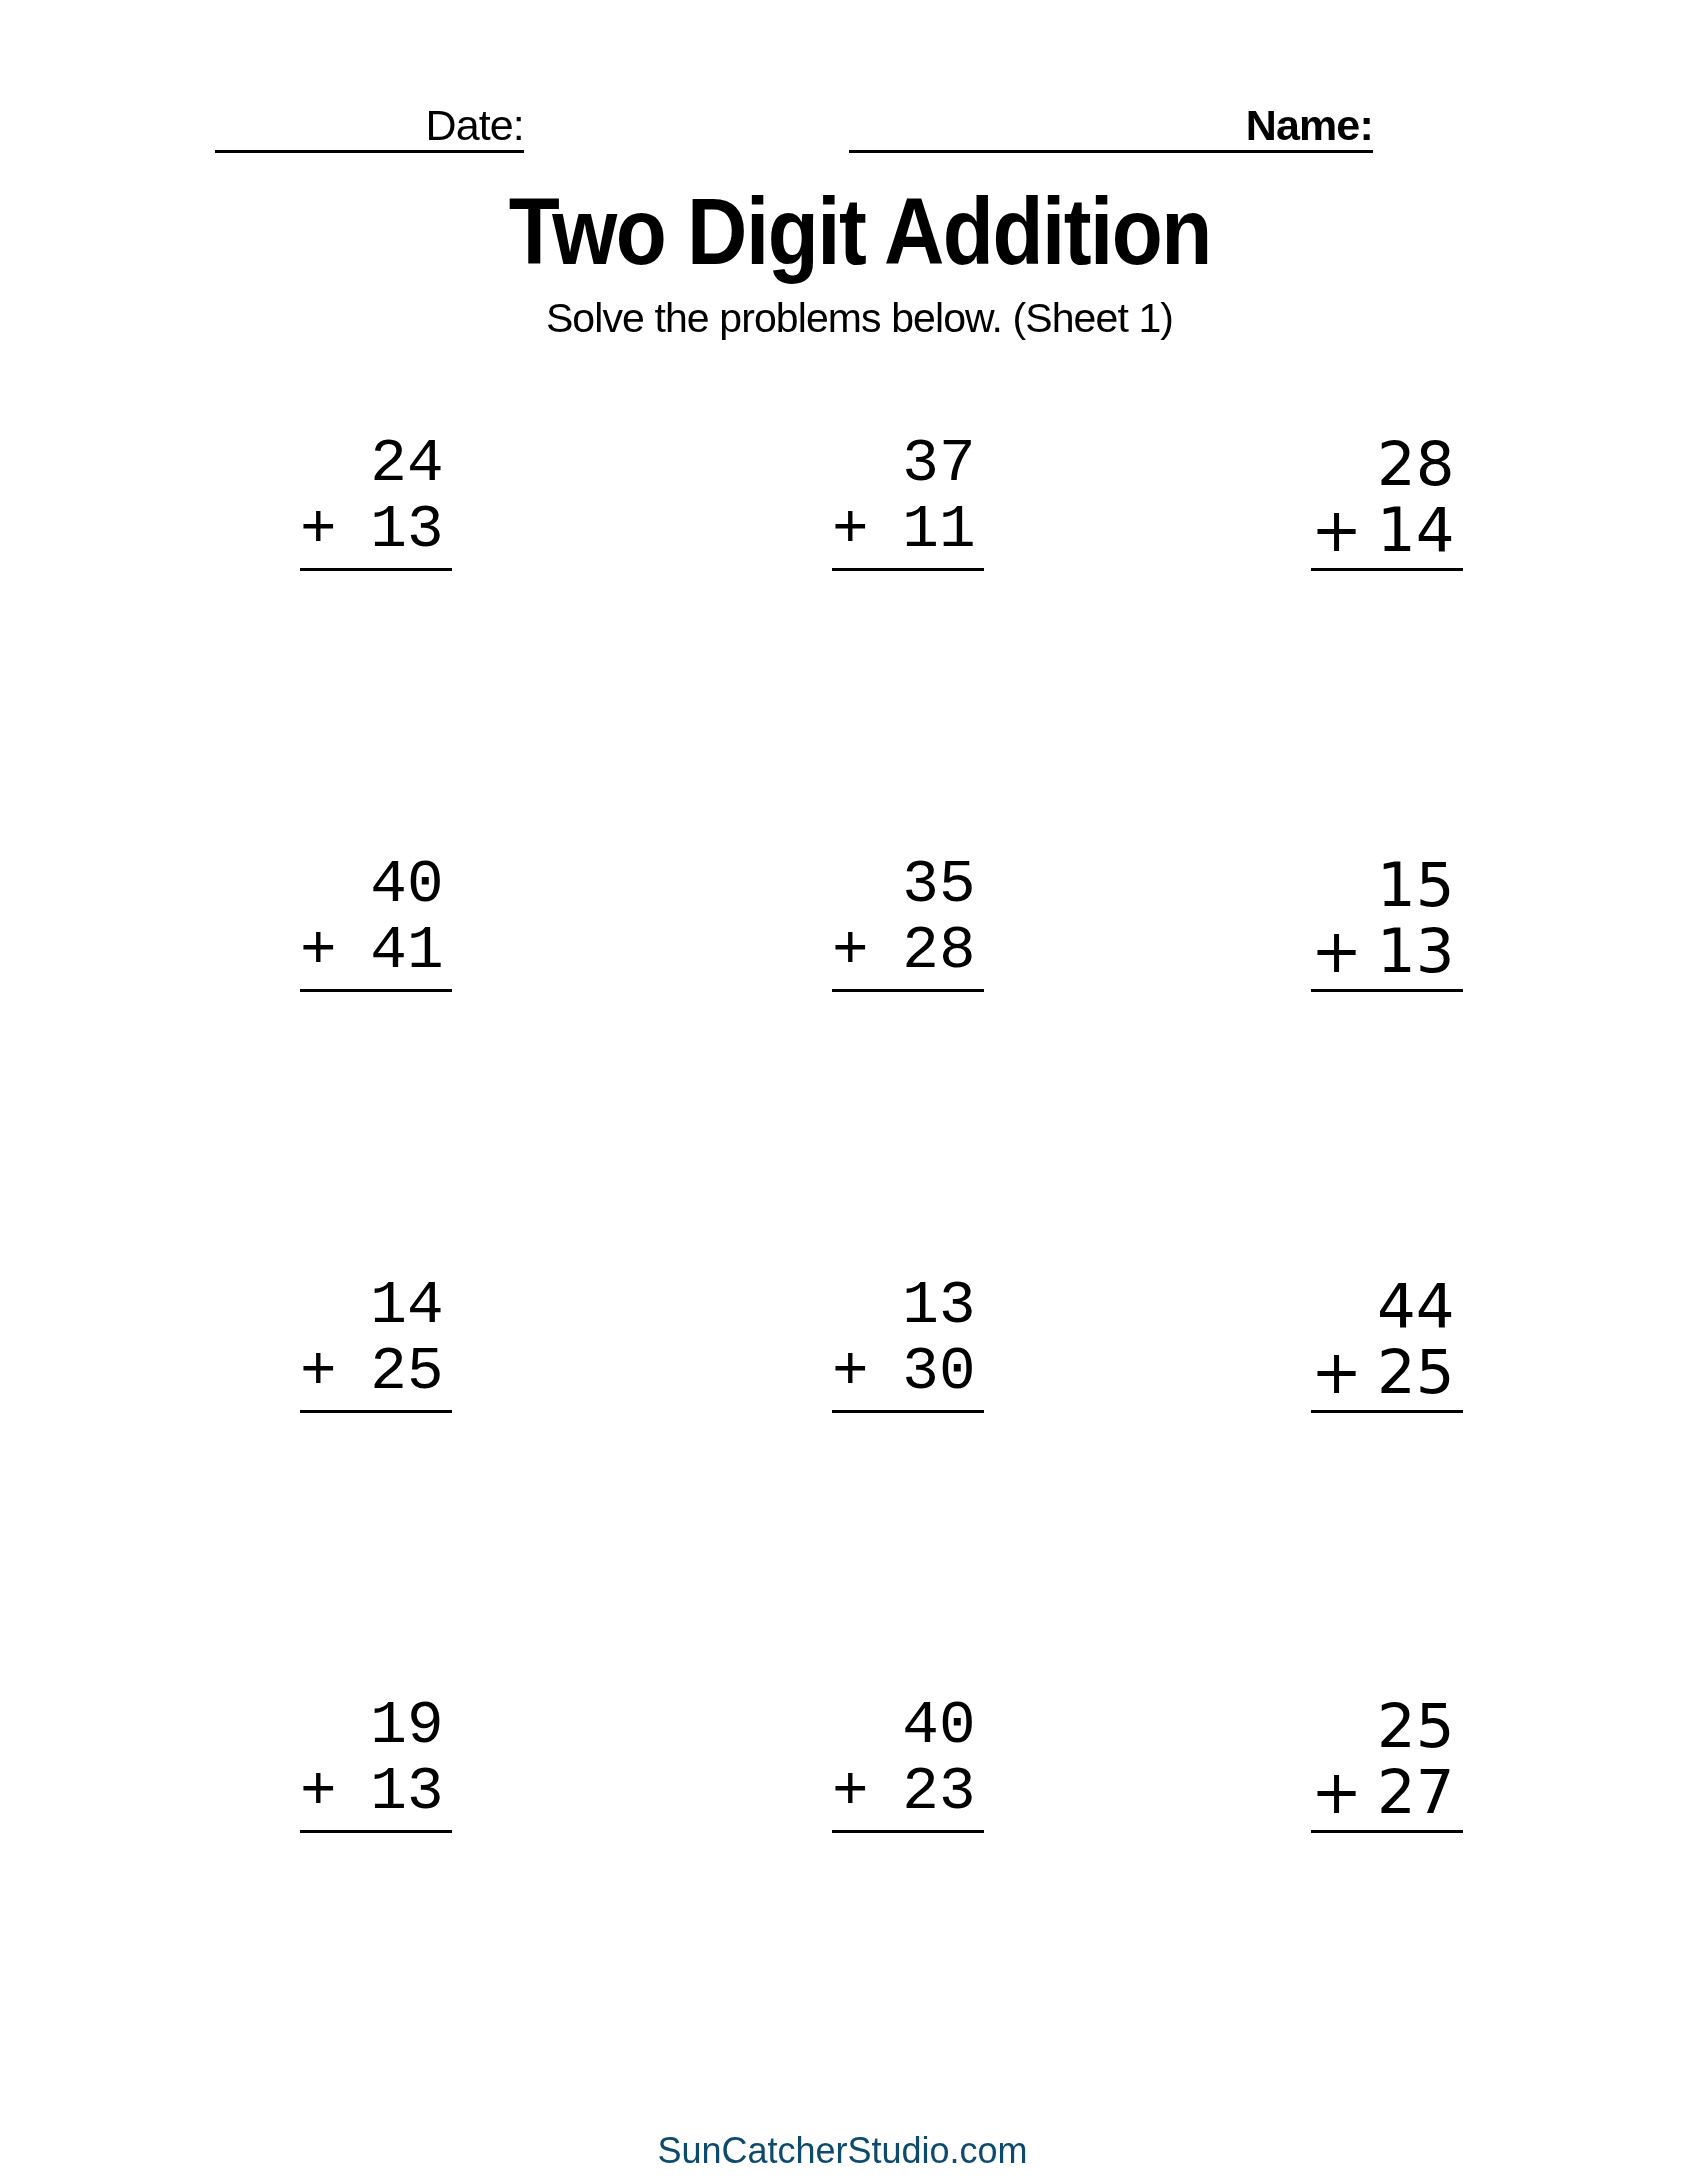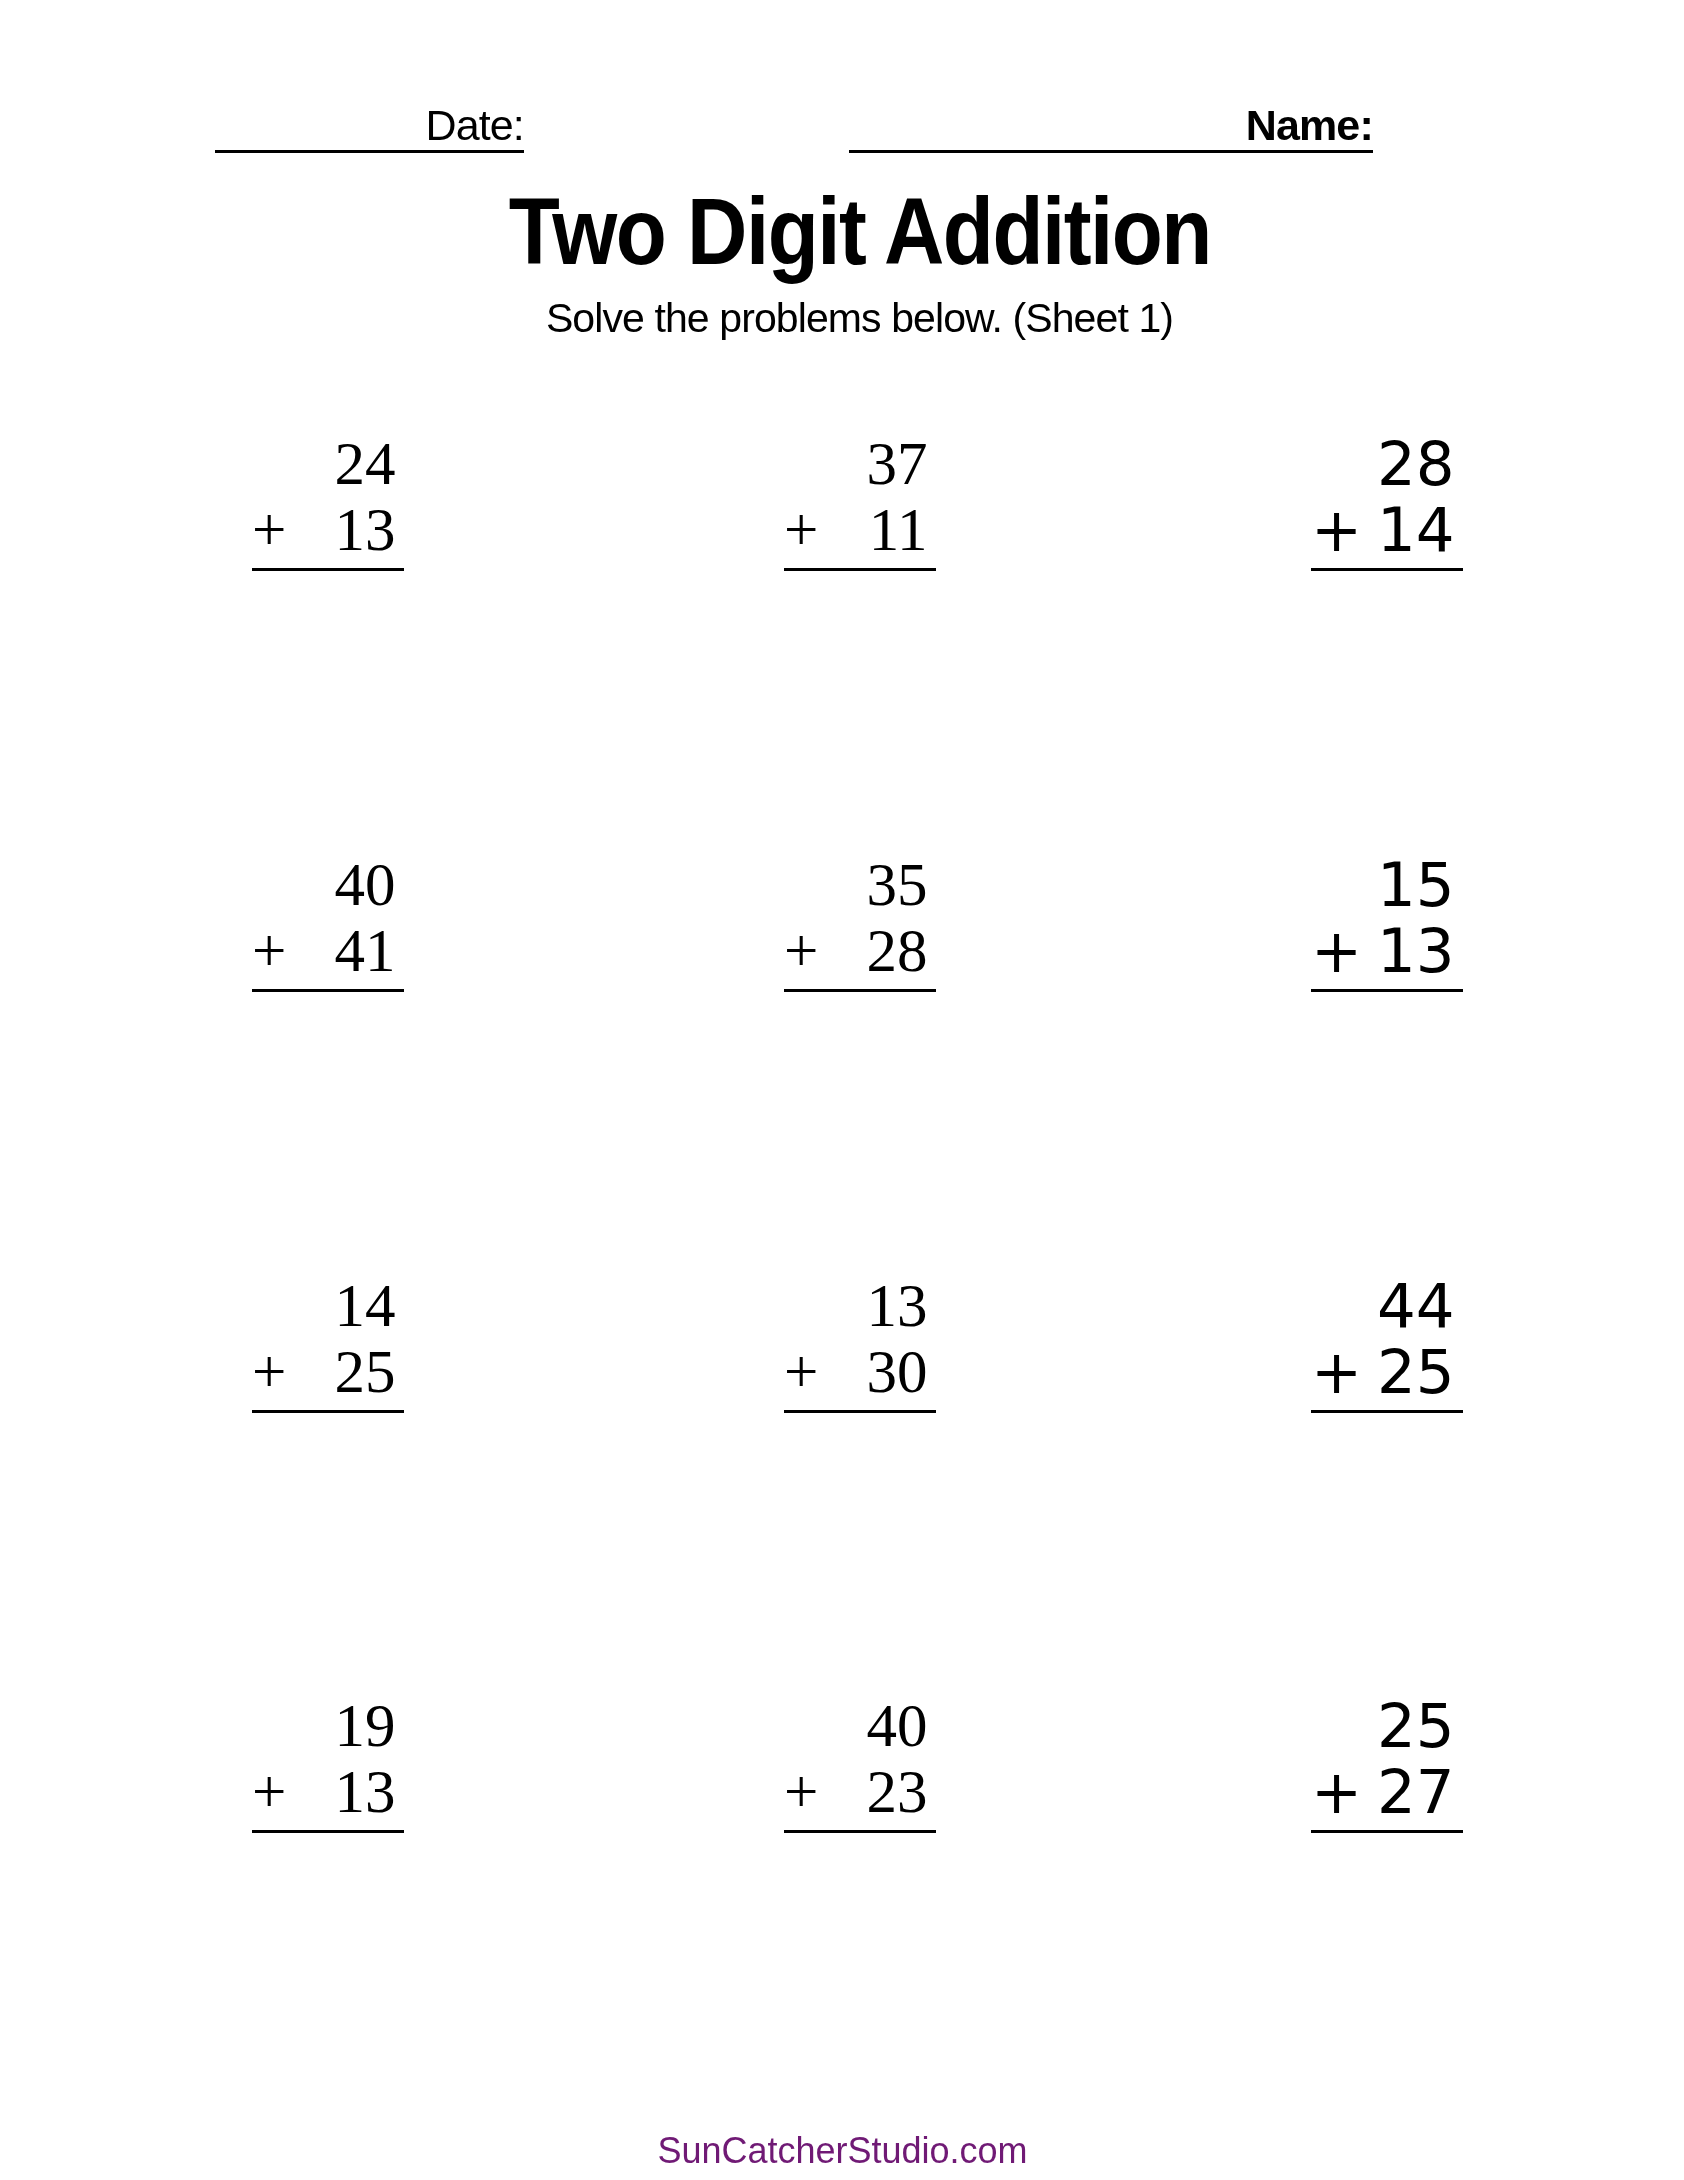--- a/index.html
+++ b/index.html
@@ -63,21 +63,21 @@
 
   
   .problem {
     position: absolute;
     width: 152px;
     font-size: 61px;
     line-height: 66px;
     border-bottom: 3.4px solid #000;
     padding-bottom: 5.1px;
   }
-  .problem.narrow { font-family: Liberation Serif, serif; }
+  .problem.narrow { font-family: Liberation Mono, monospace; margin-left: 48px; }
   .problem.wide   { font-family: "DejaVu Sans", sans-serif; }
   .p-top {
     text-align: right;
     padding-right: 8.5px;
   }
   .p-bot {
     display: flex;
     justify-content: space-between;
     padding-right: 8.5px;
   }
@@ -92,21 +92,21 @@
   .r4 { top: 1693px; }
 
   
   .footer {
     position: absolute;
     left: 0;
     top: 2130px;
     width: 1685px;
     text-align: center;
     font-size: 36px;
-    color: #701a75;
+    color: #0c4a6e;
     white-space: nowrap;
   }
 </style>
 </head>
 <body>
 
 <div class="hdr hdr-date">
   <span>Date:</span>
   <span class="blank-line date-line"></span>
 </div>

